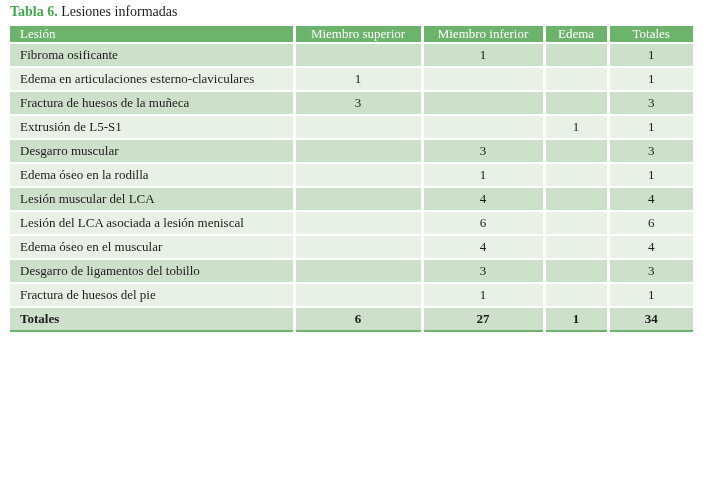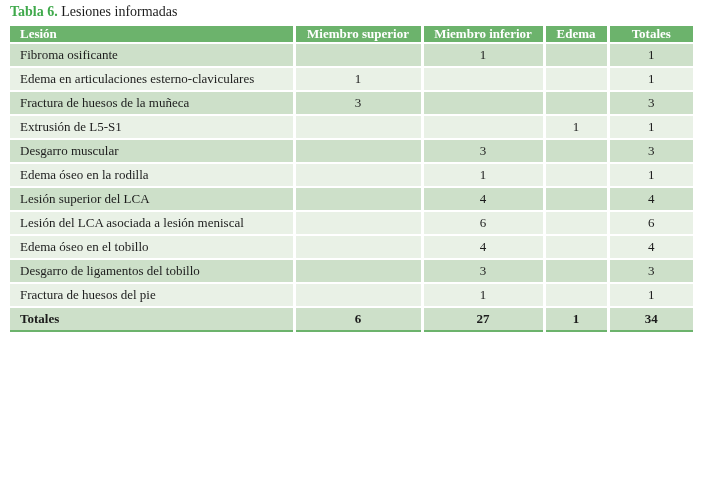--- a/index.html
+++ b/index.html
@@ -42,21 +42,21 @@
     padding: 0 2px;
     text-align: center;
     vertical-align: middle;
     overflow: hidden;
     white-space: nowrap;
   }
   th:last-child, td:last-child { border-right: none; }
   thead th {
     background: var(--header-bg, #6cb36c);
     color: var(--header-text, #ffffff);
-    font-weight: bold;
+    font-weight: normal;
     height: 14px;
   }
   td { height: 24px; }
   th.col-lesion, td.col-lesion {
     text-align: left;
     padding-left: 10px;
   }
   tr.light td { background: var(--row-light, #e9f1e6); }
   tr.dark  td { background: var(--row-dark, #cde0c9); }
   tr.bold td { font-weight: bold; }
@@ -126,35 +126,35 @@
           <td>3</td>
         </tr>
         <tr class="light">
           <td class="col-lesion">Edema óseo en la rodilla</td>
           <td></td>
           <td>1</td>
           <td></td>
           <td>1</td>
         </tr>
         <tr class="dark">
-          <td class="col-lesion">Lesión superior del LCA</td>
+          <td class="col-lesion">Lesión muscular del LCA</td>
           <td></td>
           <td>4</td>
           <td></td>
           <td>4</td>
         </tr>
         <tr class="light">
           <td class="col-lesion">Lesión del LCA asociada a lesión meniscal</td>
           <td></td>
           <td>6</td>
           <td></td>
           <td>6</td>
         </tr>
         <tr class="light">
-          <td class="col-lesion">Edema óseo en el tobillo</td>
+          <td class="col-lesion">Edema óseo en el muscular</td>
           <td></td>
           <td>4</td>
           <td></td>
           <td>4</td>
         </tr>
         <tr class="dark">
           <td class="col-lesion">Desgarro de ligamentos del tobillo</td>
           <td></td>
           <td>3</td>
           <td></td>

